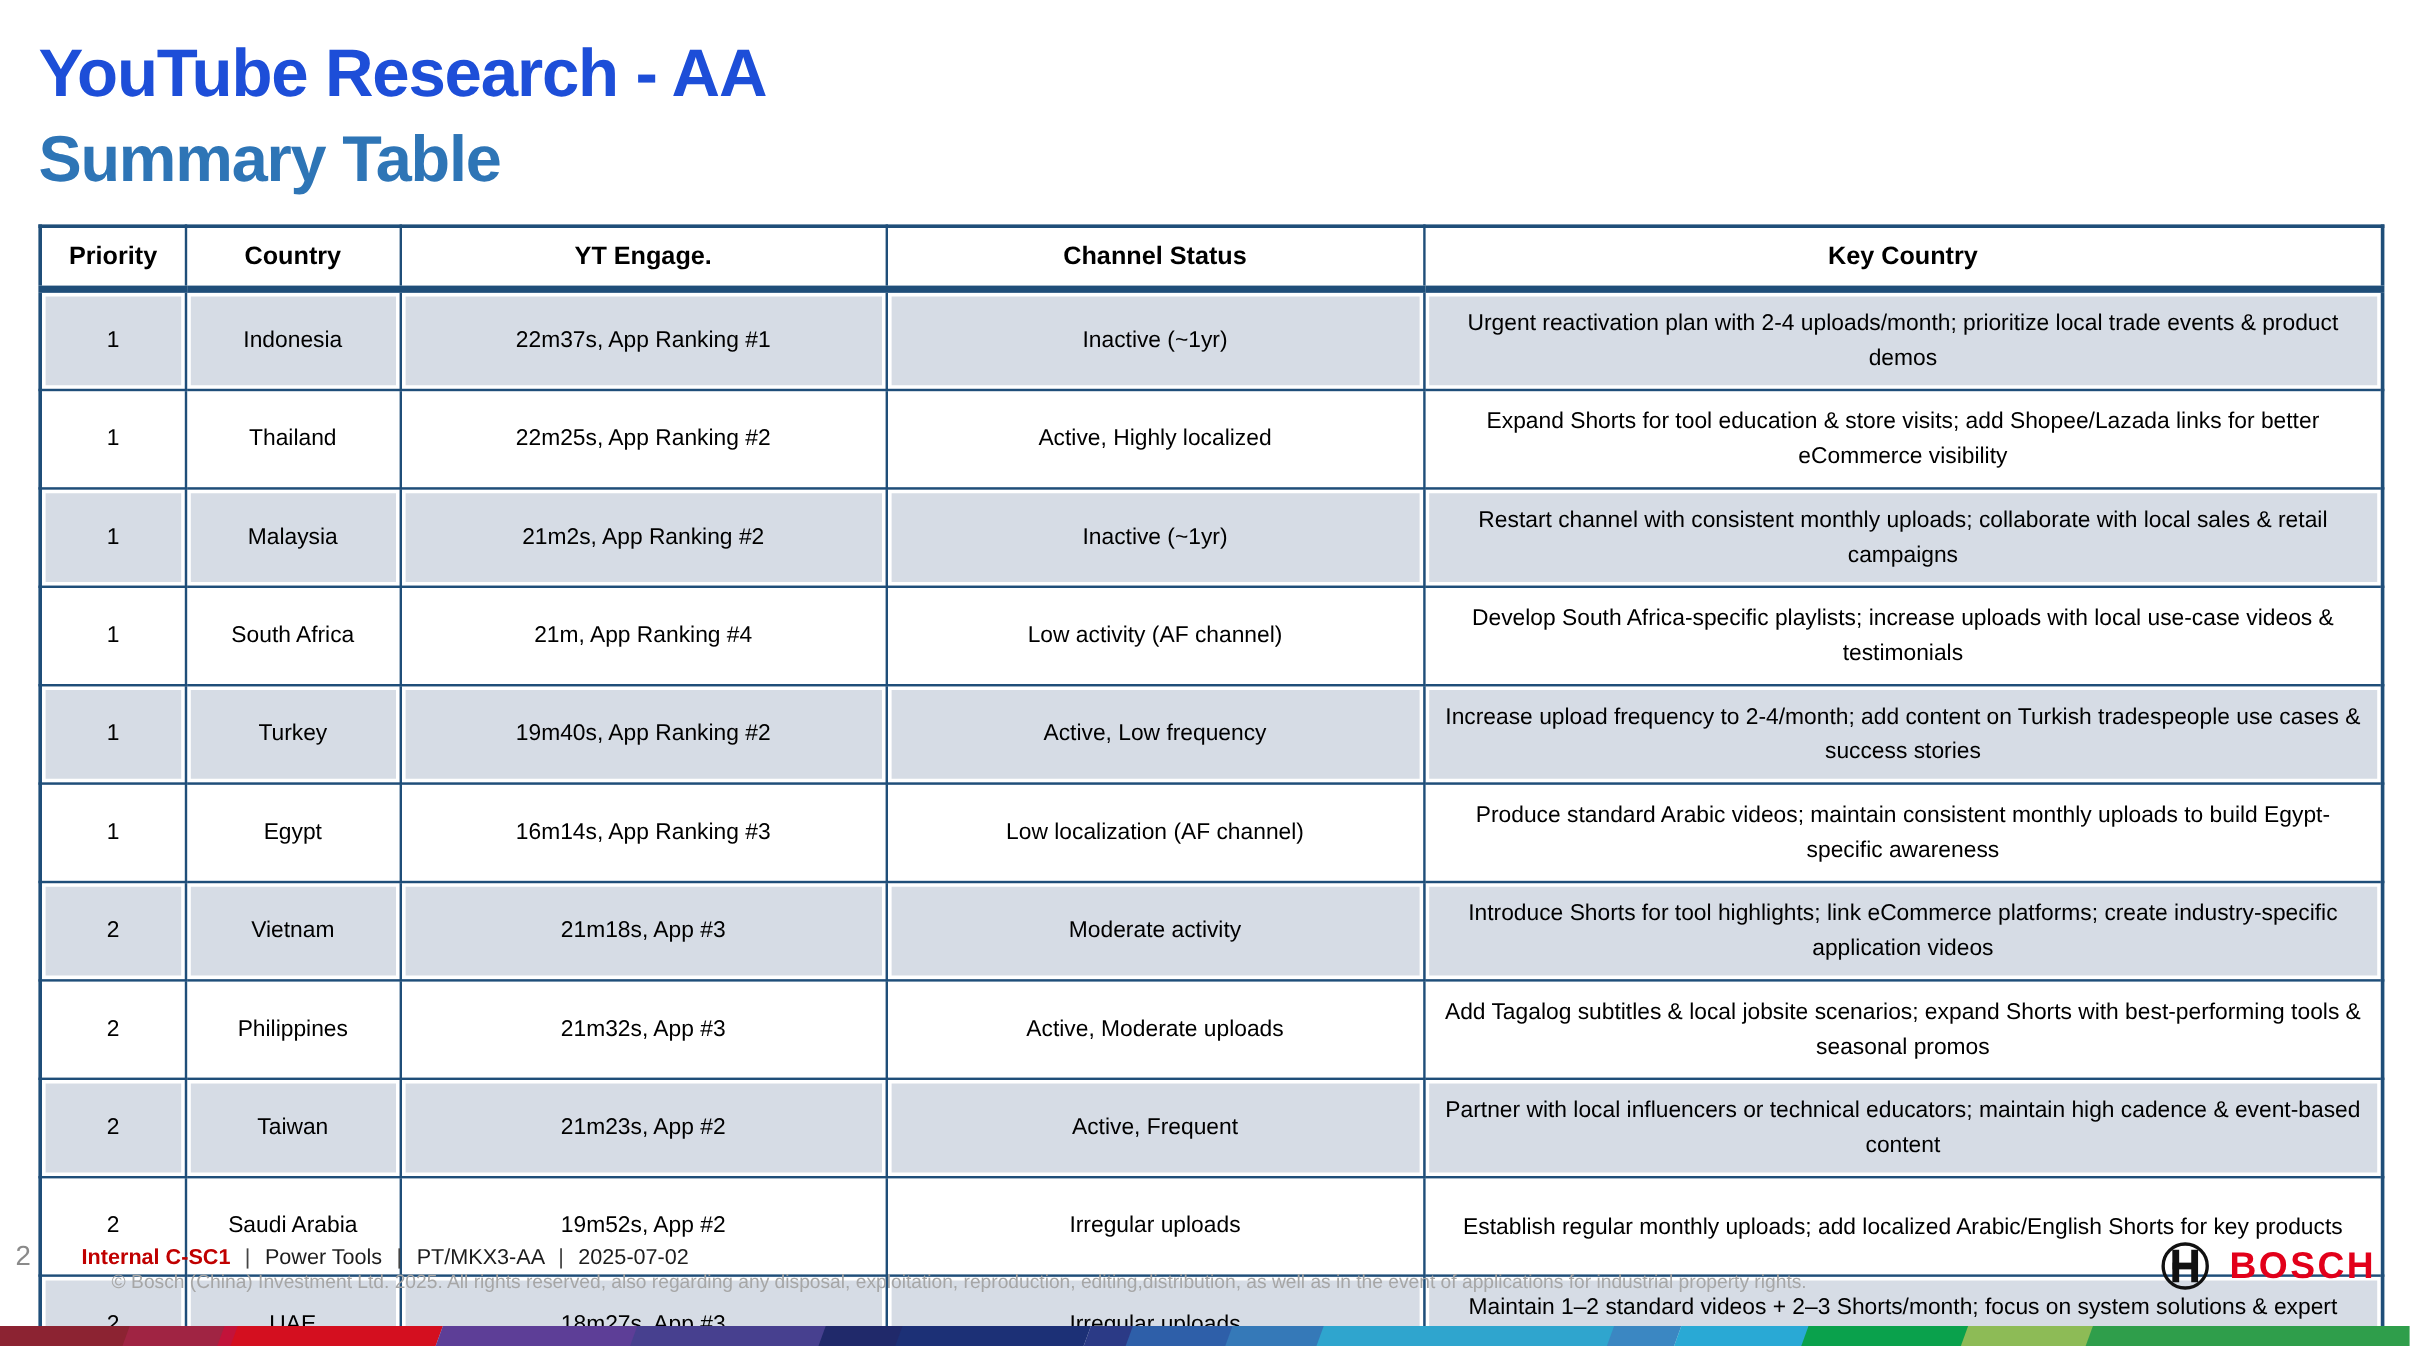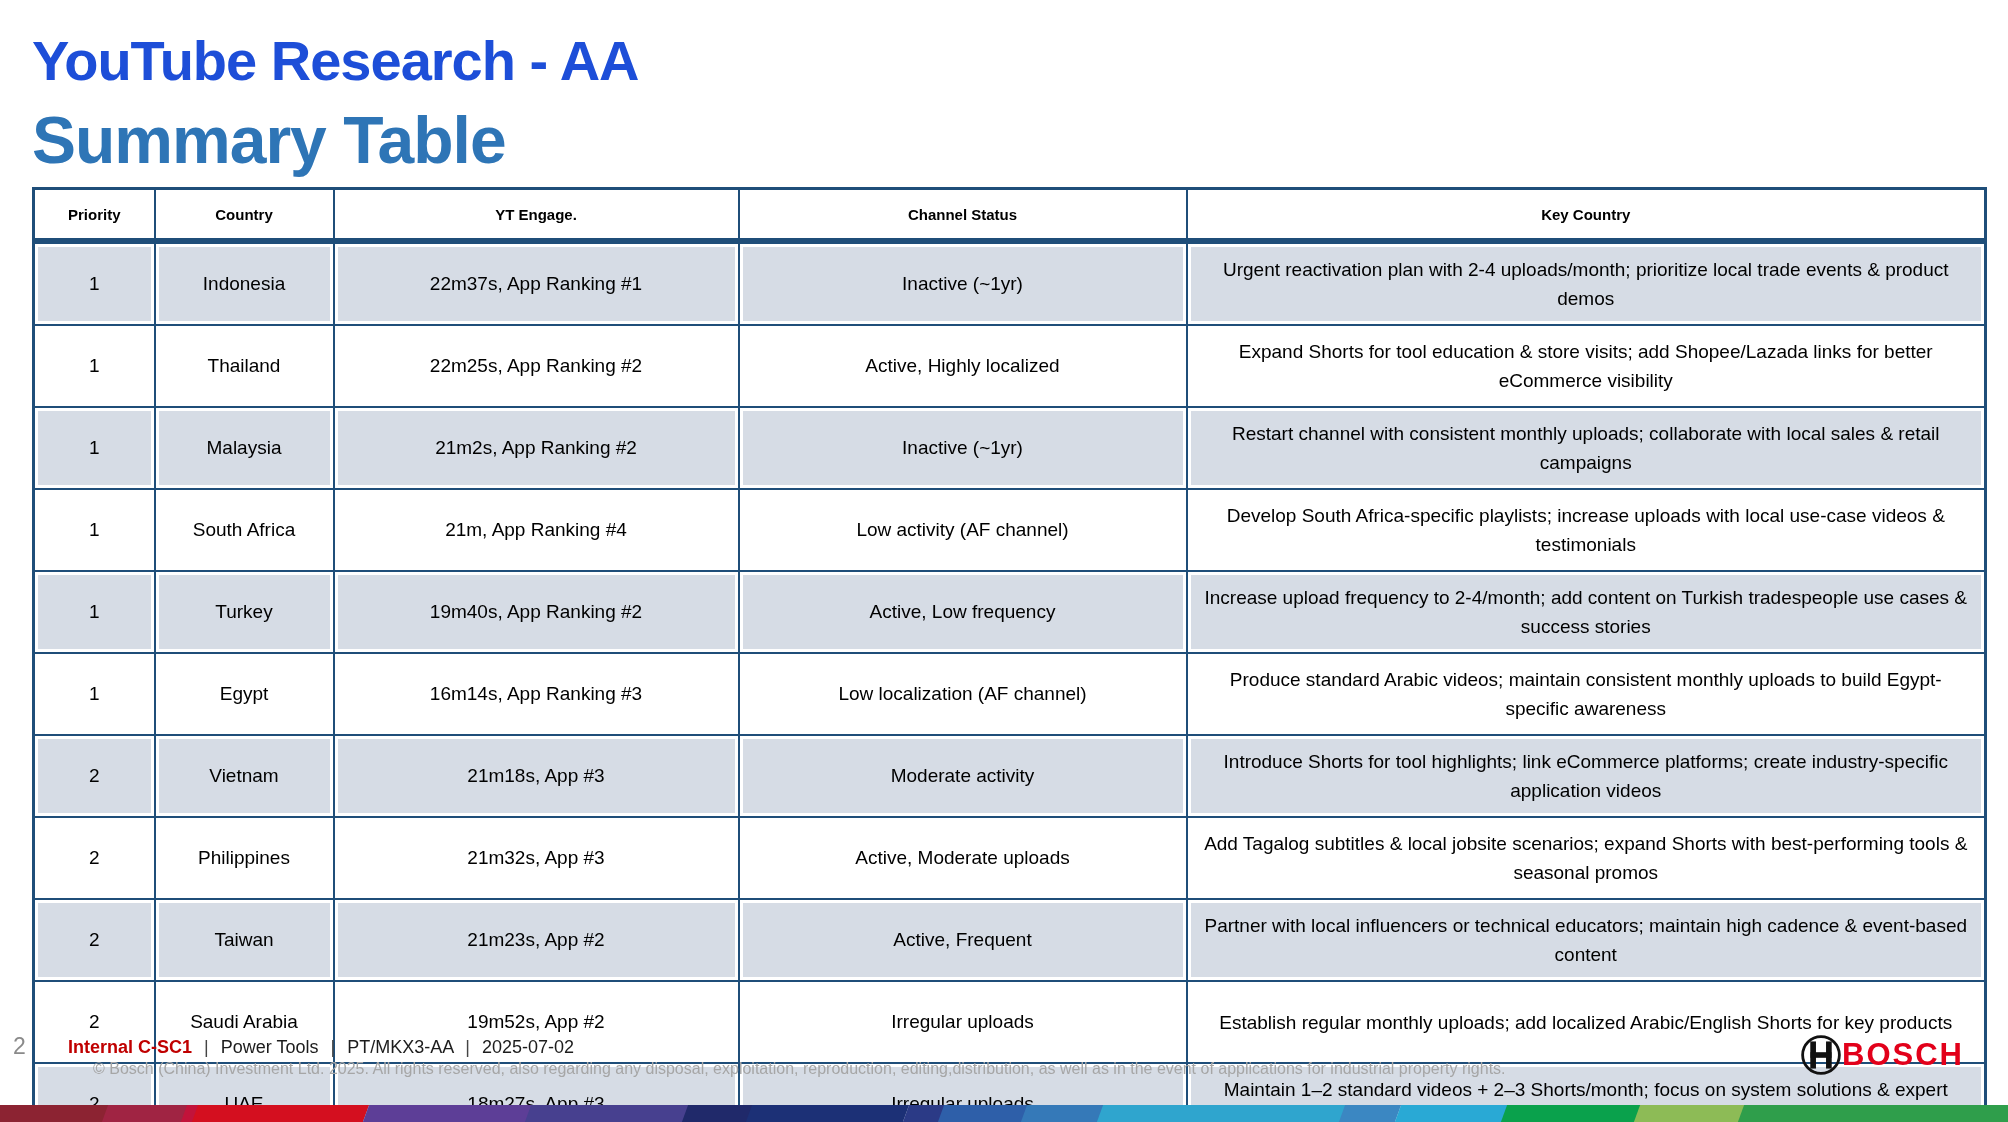--- a/index.html
+++ b/index.html
@@ -2,45 +2,45 @@
 <html><head>
 <meta charset="utf-8">
 <style>
   html,body{margin:0;padding:0;background:#fff;}
   body{width:2008px;height:1122px;position:relative;overflow:hidden;
        font-family:"Liberation Sans",sans-serif;color:#000;}
 
   
   .page-title{position:absolute;left:32px;top:28px;font-size:56px;font-weight:700;
               letter-spacing:-1px;color:#1d4ed8;white-space:nowrap;}
-  .page-subtitle{position:absolute;left:32px;top:102px;font-size:66px;font-weight:700;
+  .page-subtitle{position:absolute;left:32px;top:102px;font-size:54px;font-weight:700;
                  letter-spacing:-1px;color:#2E75B6;white-space:nowrap;}
 
   
   table.summary{position:absolute;left:32px;top:187px;width:1952px;
                 border-collapse:collapse;table-layout:fixed;
                 border:3px solid #1F4E79;}
   col.c1{width:121px;} col.c2{width:179px;} col.c3{width:405px;}
   col.c4{width:448px;} col.c5{width:799px;}
-  th{height:44px;font-size:15px;font-weight:700;background:#fff;
+  th{height:44px;font-size:21px;font-weight:700;background:#fff;
      border:2px solid #1F4E79;border-bottom:6px solid #1F4E79;padding:2px 6px;}
   td{height:72px;font-size:19px;border:2px solid #1F4E79;background:#fff;
      box-shadow:inset 0 0 0 3px #fff;vertical-align:middle;padding:4px 10px;}
   td.c-center{text-align:center;}
   td.c-action{text-align:center;line-height:29px;padding:4px 14px;}
   tbody tr:nth-child(odd) td{background:#D6DCE5;}
 
   
   .page-number{position:absolute;left:13px;top:1033px;font-size:23px;color:#8a8a8a;}
   .footer-meta{position:absolute;left:68px;top:1037px;font-size:18px;color:#1c1c1c;white-space:nowrap;}
   .footer-meta .classification{color:#C00000;font-weight:700;}
   .footer-meta .sep{padding:0 7px;color:#444;}
   .footer-copyright{position:absolute;left:93px;top:1060px;font-size:16px;color:#A6A6A6;white-space:nowrap;}
 
-  .bosch-logo{position:absolute;left:1800px;top:1034px;display:flex;align-items:center;}
+  .bosch-logo{position:absolute;left:1800px;top:1034px;display:flex;align-items:center;gap:16px;}
   .bosch-emblem{width:42px;height:42px;}
   .bosch-wordmark{font-size:31px;font-weight:800;letter-spacing:2px;color:#E2001A;
                   font-family:"Liberation Sans",sans-serif;}
 
   
   .color-strip{position:absolute;bottom:0;left:-12px;width:2032px;height:17px;
                display:flex;overflow:hidden;}
   .color-strip .seg{transform:skewX(-20deg);margin-left:-1px;height:100%;}
 </style>
 </head>

